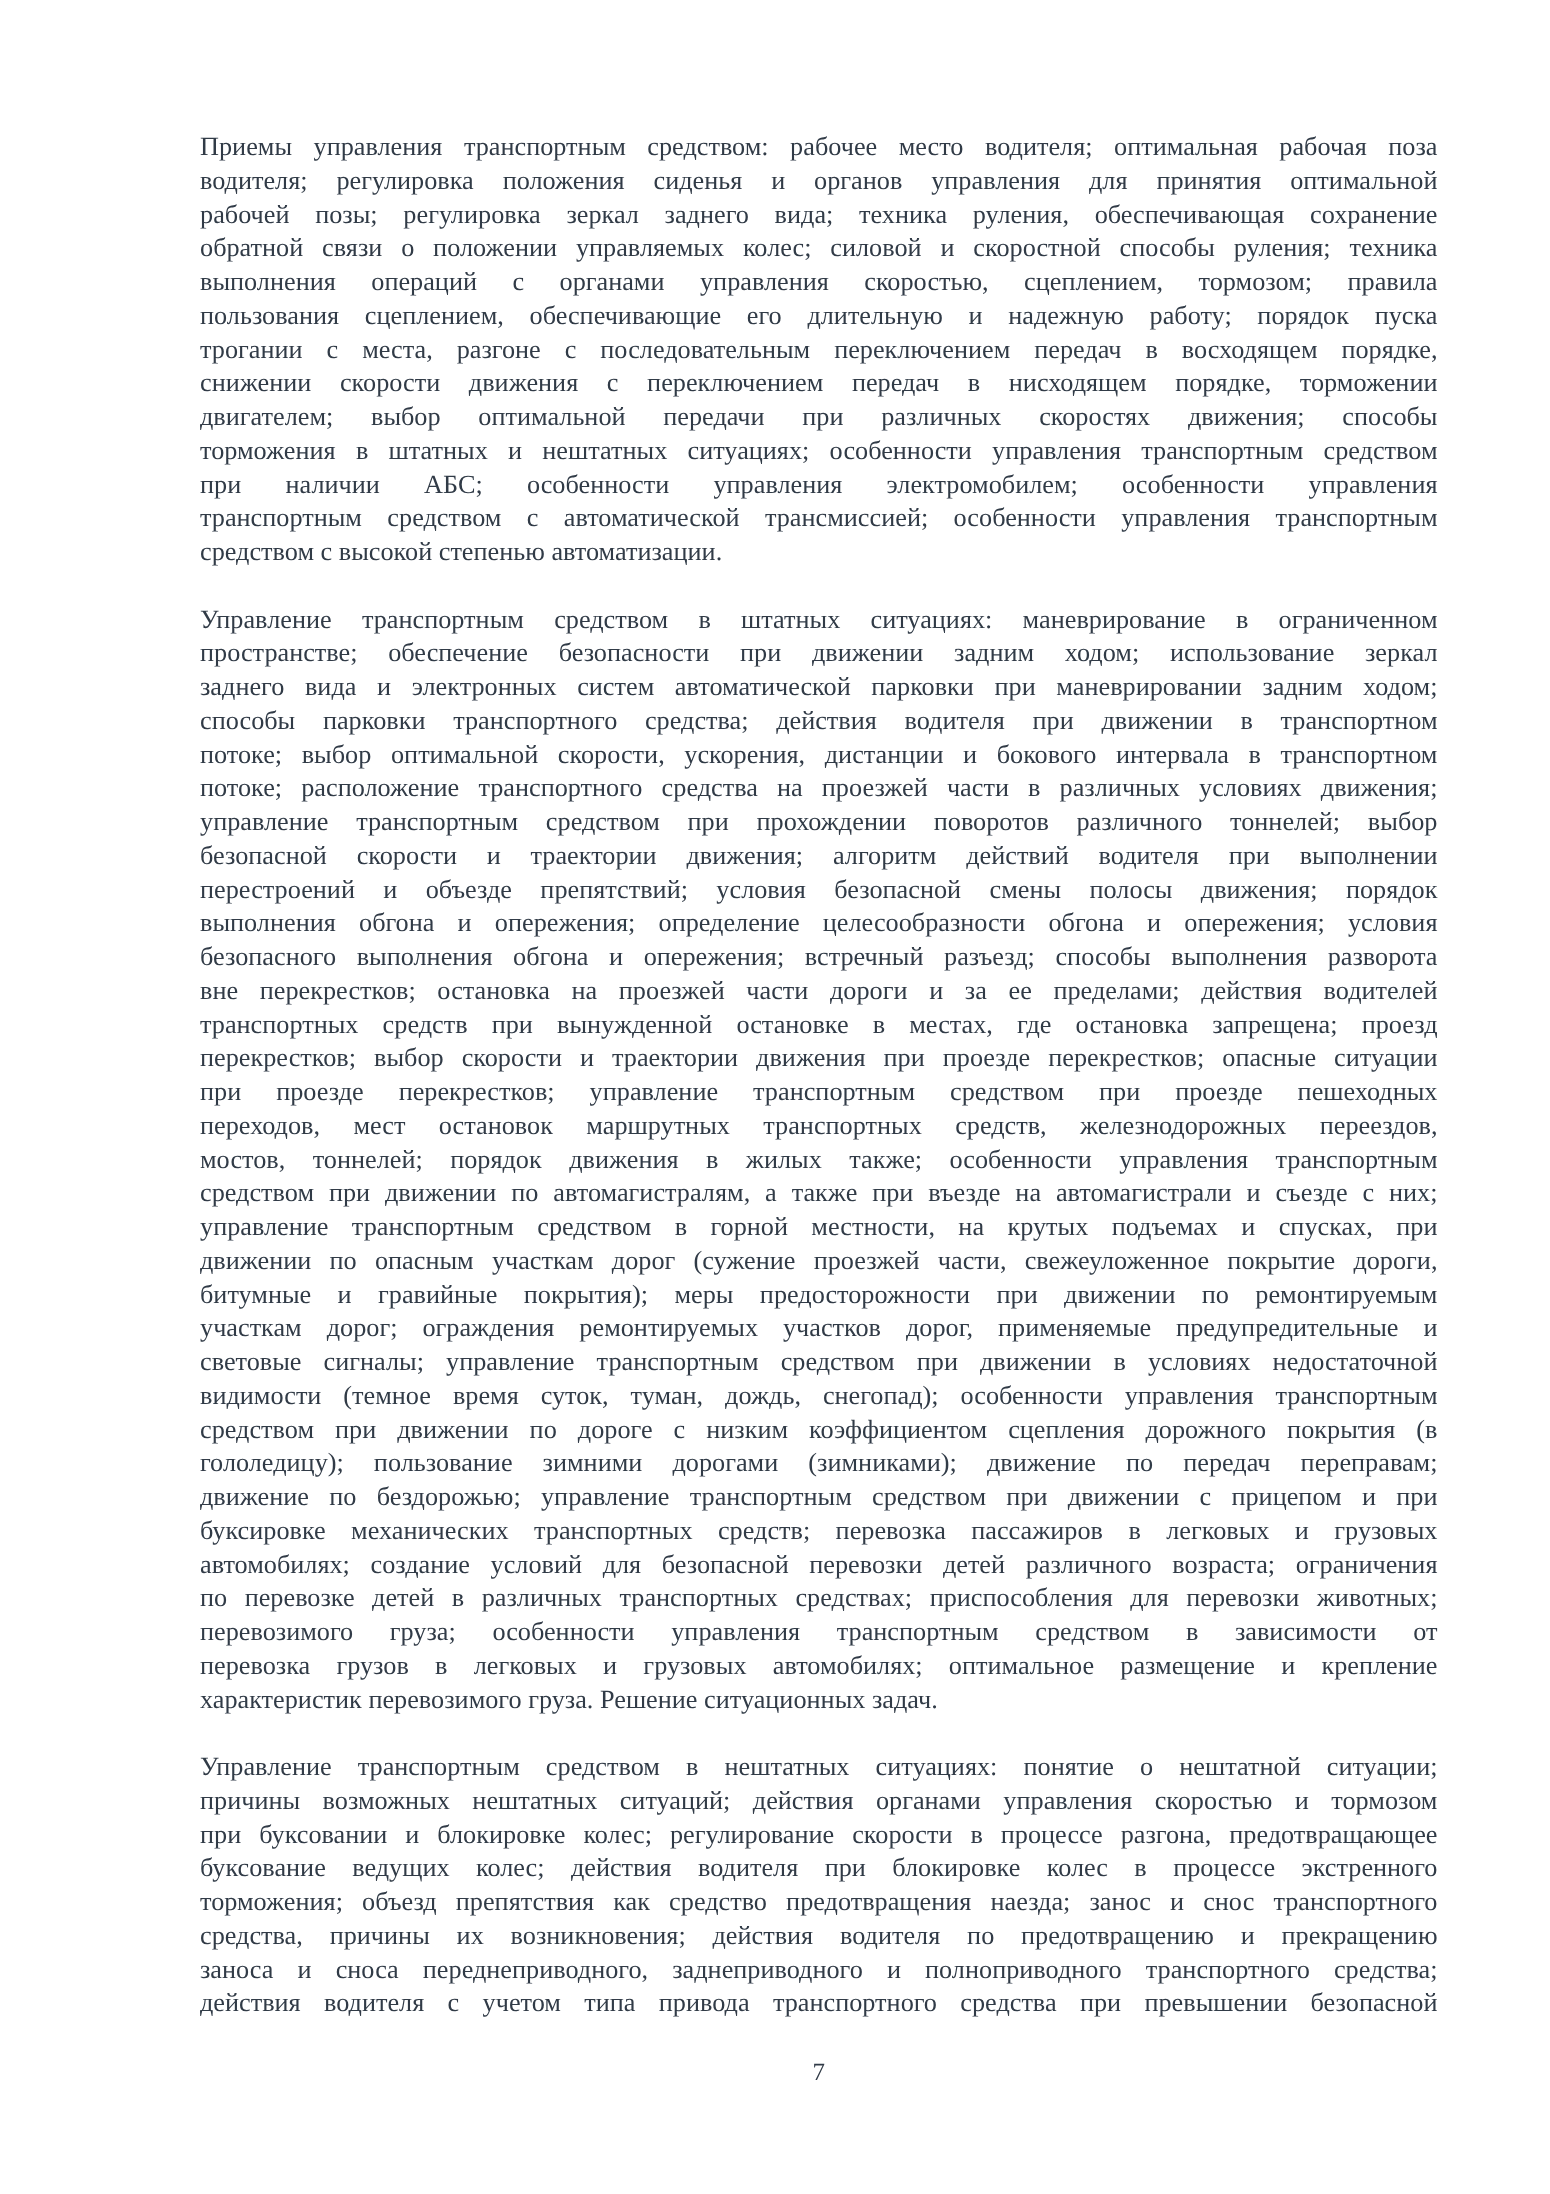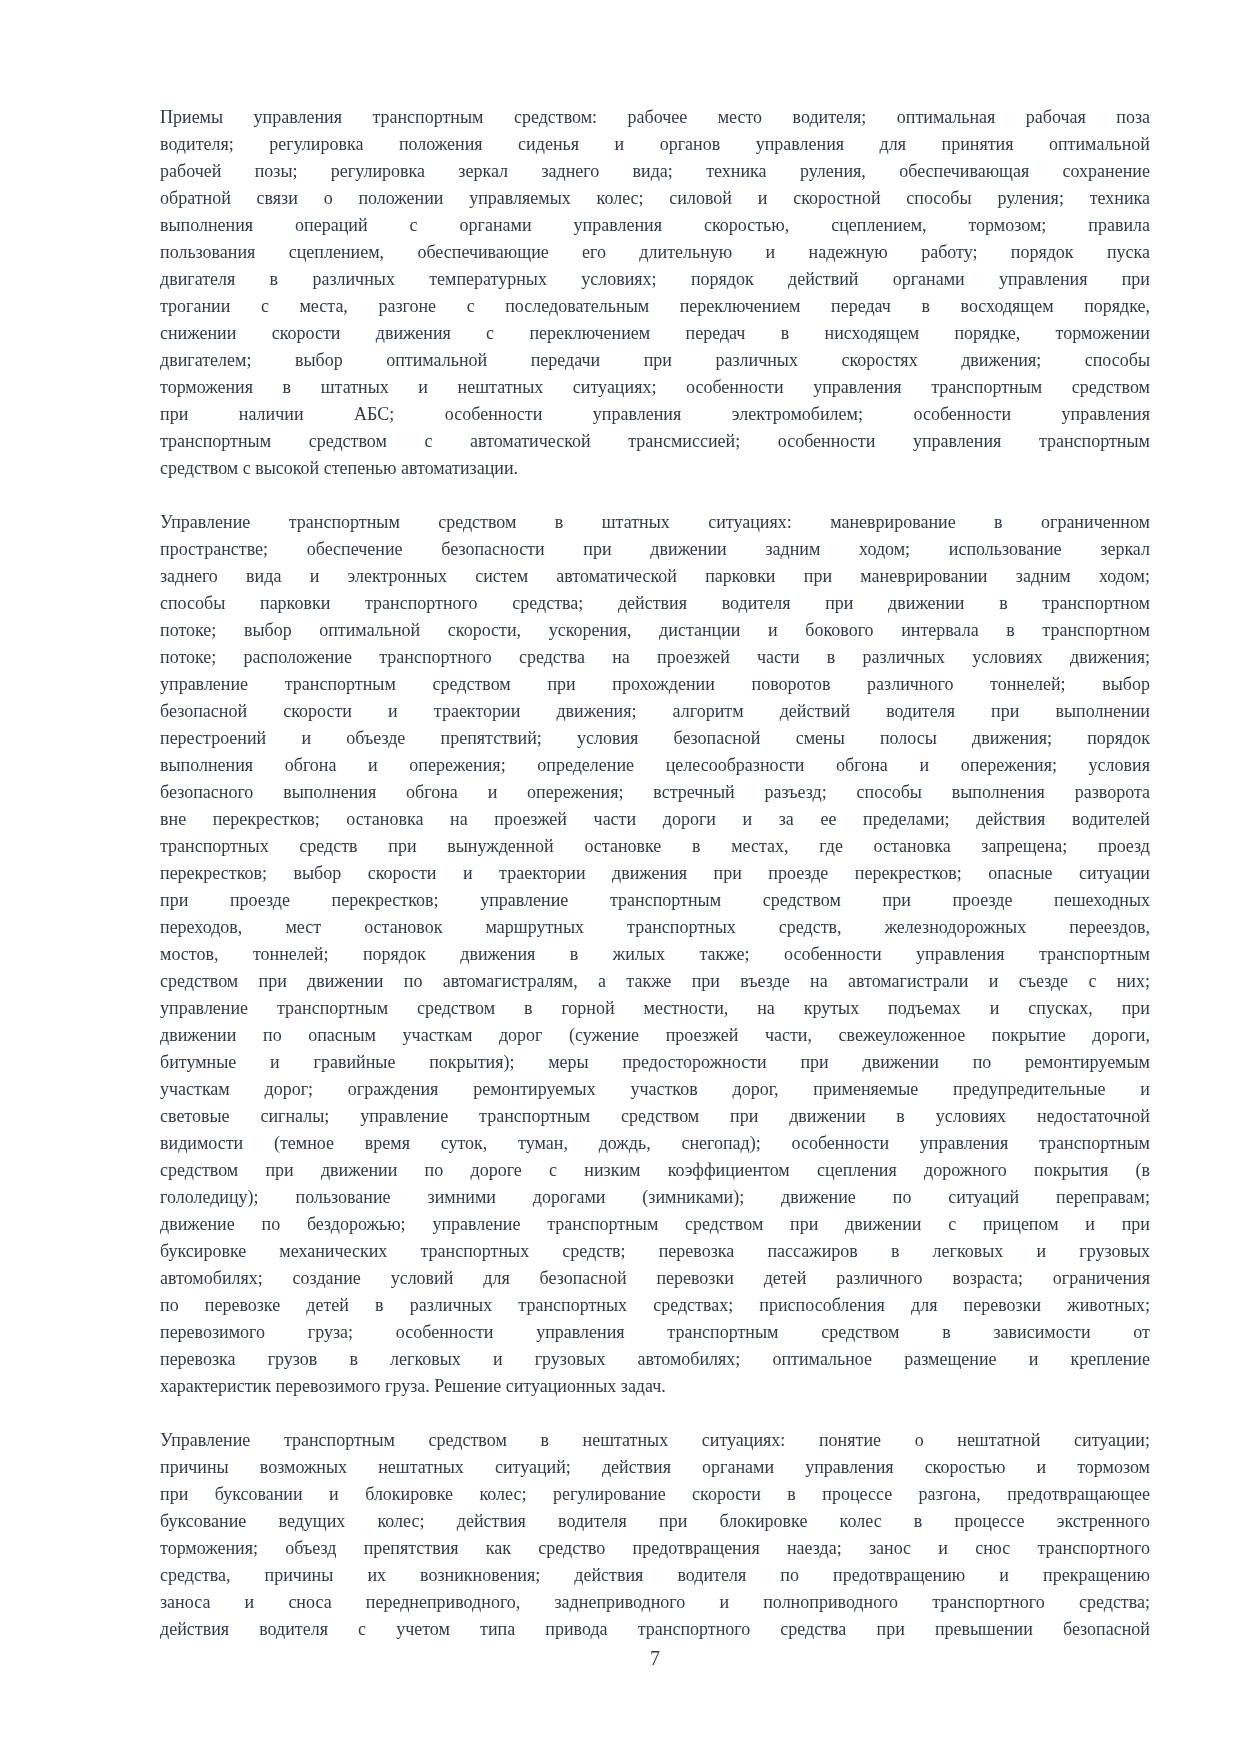--- a/index.html
+++ b/index.html
@@ -20,21 +20,21 @@
     position: absolute;
     left: 160px;
     top: 104px;
     width: 990px;
   }
   .paragraph {
     margin: 0 0 27px 0;
     padding: 0;
   }
   .line {
-    font-size: 18px;
+    font-size: 21px;
     line-height: 27px;
     text-align: justify;
     text-align-last: justify;
     white-space: normal;
   }
   .line.short {
     text-align: left;
     text-align-last: left;
   }
   .footer {
@@ -52,21 +52,20 @@
 
 <div class="page">
   <div class="text-block" id="text-block">
       <div class="paragraph">
         <div class="line">Приемы управления транспортным средством: рабочее место водителя; оптимальная рабочая поза</div>
         <div class="line">водителя; регулировка положения сиденья и органов управления для принятия оптимальной</div>
         <div class="line">рабочей позы; регулировка зеркал заднего вида; техника руления, обеспечивающая сохранение</div>
         <div class="line">обратной связи о положении управляемых колес; силовой и скоростной способы руления; техника</div>
         <div class="line">выполнения операций с органами управления скоростью, сцеплением, тормозом; правила</div>
         <div class="line">пользования сцеплением, обеспечивающие его длительную и надежную работу; порядок пуска</div>
-        <div class="line">двигателя в различных температурных условиях; порядок действий органами управления при</div>
         <div class="line">трогании с места, разгоне с последовательным переключением передач в восходящем порядке,</div>
         <div class="line">снижении скорости движения с переключением передач в нисходящем порядке, торможении</div>
         <div class="line">двигателем; выбор оптимальной передачи при различных скоростях движения; способы</div>
         <div class="line">торможения в штатных и нештатных ситуациях; особенности управления транспортным средством</div>
         <div class="line">при наличии АБС; особенности управления электромобилем; особенности управления</div>
         <div class="line">транспортным средством с автоматической трансмиссией; особенности управления транспортным</div>
         <div class="line short">средством с высокой степенью автоматизации.</div>
       </div>
       <div class="paragraph">
         <div class="line">Управление транспортным средством в штатных ситуациях: маневрирование в ограниченном</div>
@@ -87,21 +86,21 @@
         <div class="line">переходов, мест остановок маршрутных транспортных средств, железнодорожных переездов,</div>
         <div class="line">мостов, тоннелей; порядок движения в жилых также; особенности управления транспортным</div>
         <div class="line">средством при движении по автомагистралям, а также при въезде на автомагистрали и съезде с них;</div>
         <div class="line">управление транспортным средством в горной местности, на крутых подъемах и спусках, при</div>
         <div class="line">движении по опасным участкам дорог (сужение проезжей части, свежеуложенное покрытие дороги,</div>
         <div class="line">битумные и гравийные покрытия); меры предосторожности при движении по ремонтируемым</div>
         <div class="line">участкам дорог; ограждения ремонтируемых участков дорог, применяемые предупредительные и</div>
         <div class="line">световые сигналы; управление транспортным средством при движении в условиях недостаточной</div>
         <div class="line">видимости (темное время суток, туман, дождь, снегопад); особенности управления транспортным</div>
         <div class="line">средством при движении по дороге с низким коэффициентом сцепления дорожного покрытия (в</div>
-        <div class="line">гололедицу); пользование зимними дорогами (зимниками); движение по ситуаций переправам;</div>
+        <div class="line">гололедицу); пользование зимними дорогами (зимниками); движение по передач переправам;</div>
         <div class="line">движение по бездорожью; управление транспортным средством при движении с прицепом и при</div>
         <div class="line">буксировке механических транспортных средств; перевозка пассажиров в легковых и грузовых</div>
         <div class="line">автомобилях; создание условий для безопасной перевозки детей различного возраста; ограничения</div>
         <div class="line">по перевозке детей в различных транспортных средствах; приспособления для перевозки животных;</div>
         <div class="line">перевозимого груза; особенности управления транспортным средством в зависимости от</div>
         <div class="line">перевозка грузов в легковых и грузовых автомобилях; оптимальное размещение и крепление</div>
         <div class="line short">характеристик перевозимого груза. Решение ситуационных задач.</div>
       </div>
       <div class="paragraph">
         <div class="line">Управление транспортным средством в нештатных ситуациях: понятие о нештатной ситуации;</div>

